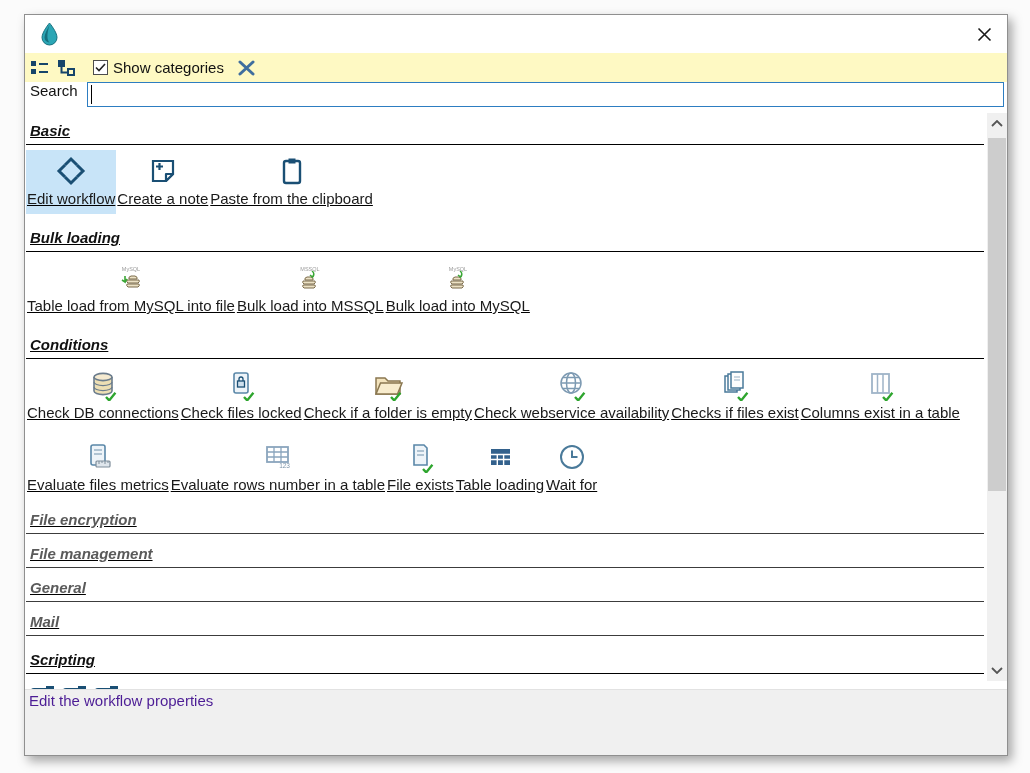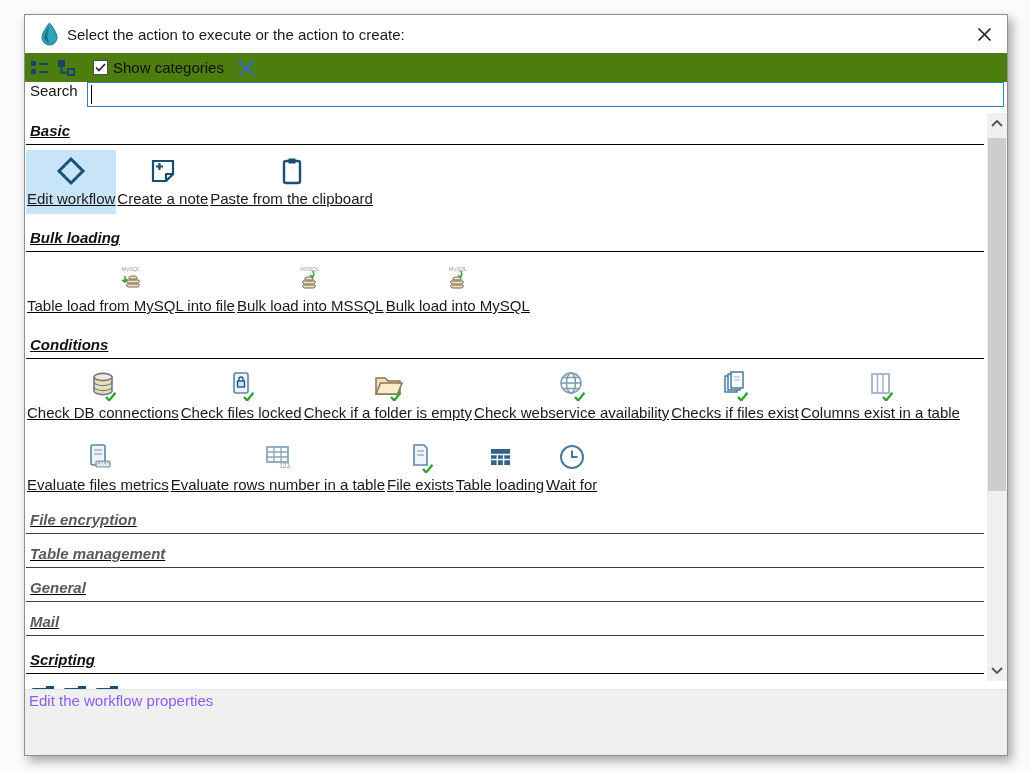--- a/index.html
+++ b/index.html
@@ -12,21 +12,21 @@
     display:flex; flex-direction:column;
   }
 
   
   .titlebar { height:38px; background:#ffffff; display:flex; align-items:center; position:relative; flex:0 0 auto; }
   .app-icon { width:20px; height:24px; margin-left:14px; }
   .title-text { margin-left:8px; font-size:15px; color:#1a1a1a; }
   .close-btn { position:absolute; right:14px; top:10px; width:18px; height:18px; display:flex; align-items:center; justify-content:center; cursor:default; }
 
   
-  .toolbar { height:29px; background:#4d7c0f; display:flex; align-items:center; flex:0 0 auto; }
+  .toolbar { height:29px; background:#fef9c3; display:flex; align-items:center; flex:0 0 auto; }
   .tb-icon { width:19px; height:17px; margin-left:7px; display:flex; align-items:center; justify-content:center; }
   .tb-icon:first-child { margin-left:5px; }
   .checkbox-wrap { display:flex; align-items:center; margin-left:18px; }
   .checkbox { width:15px; height:15px; background:#ffffff; border:1px solid #4d4d4d; display:flex; align-items:center; justify-content:center; }
   .checkbox-label { font-size:15px; color:#111; margin-left:5px; }
   .tb-close { width:19px; height:17px; margin-left:13px; display:flex; align-items:center; justify-content:center; }
 
   
   .search-row { height:31px; background:#ffffff; display:flex; align-items:flex-start; flex:0 0 auto; }
   .search-label { font-size:15px; color:#111; margin-left:5px; }
@@ -51,33 +51,32 @@
 
   
   .scrollbar { position:absolute; right:0; top:0; width:20px; height:568px; background:#f0f0f0; }
   .sb-arrow { position:absolute; left:0; width:20px; height:17px; display:flex; align-items:center; justify-content:center; }
   .sb-arrow.up { top:2px; }
   .sb-arrow.down { bottom:2px; }
   .sb-thumb { position:absolute; left:1px; width:18px; top:25px; height:353px; background:#cdcdcd; }
 
   
   .status-panel { height:66px; background:#f0f0f0; flex:0 0 auto; border-top:1px solid #e2e2e2; }
-  .status-text { font-size:15px; color:#8b5cf6; padding:2px 0 0 4px; }
+  .status-text { font-size:15px; color:#4c1d95; padding:2px 0 0 4px; }
 </style>
 </head>
 <body>
 
 <div class="dialog">
 
   <div class="titlebar">
     <svg class="app-icon" viewBox="0 0 20 24">
       <path d="M10.5 1 C10.5 1 3 10 3 15.5 a7.5 7.5 0 0 0 15 0 C18 10 10.5 1 10.5 1 Z" fill="#2ba6b5" stroke="#15707e" stroke-width="1"></path>
       <path d="M10.5 3 C8 8 5.5 12 5.5 15.5 a5 5 0 0 0 5 5 C8 18 7.5 13 10.5 3 Z" fill="#15707e"></path>
     </svg>
-    <span class="title-text">Select the action to execute or the action to create:</span>
     <div class="close-btn">
       <svg width="15" height="15" viewBox="0 0 15 15">
           <path d="M1.5 1.5 L13.5 13.5 M13.5 1.5 L1.5 13.5" stroke="#1a1a1a" stroke-width="1.6"></path>
         </svg>
     </div>
   </div>
 
   <div class="toolbar">
     <div class="tb-icon">
       <svg width="19" height="16" viewBox="0 0 19 16">
@@ -329,21 +328,21 @@
               </span>
               <span class="ilabel">Wait for</span>
             </div>
           </div>
         </div>
         <div class="section muted">
           <div class="cat-header">File encryption</div>
           <hr class="cat-rule">
         </div>
         <div class="section muted">
-          <div class="cat-header">Table management</div>
+          <div class="cat-header">File management</div>
           <hr class="cat-rule">
         </div>
         <div class="section muted">
           <div class="cat-header">General</div>
           <hr class="cat-rule">
         </div>
         <div class="section muted">
           <div class="cat-header">Mail</div>
           <hr class="cat-rule">
         </div>

